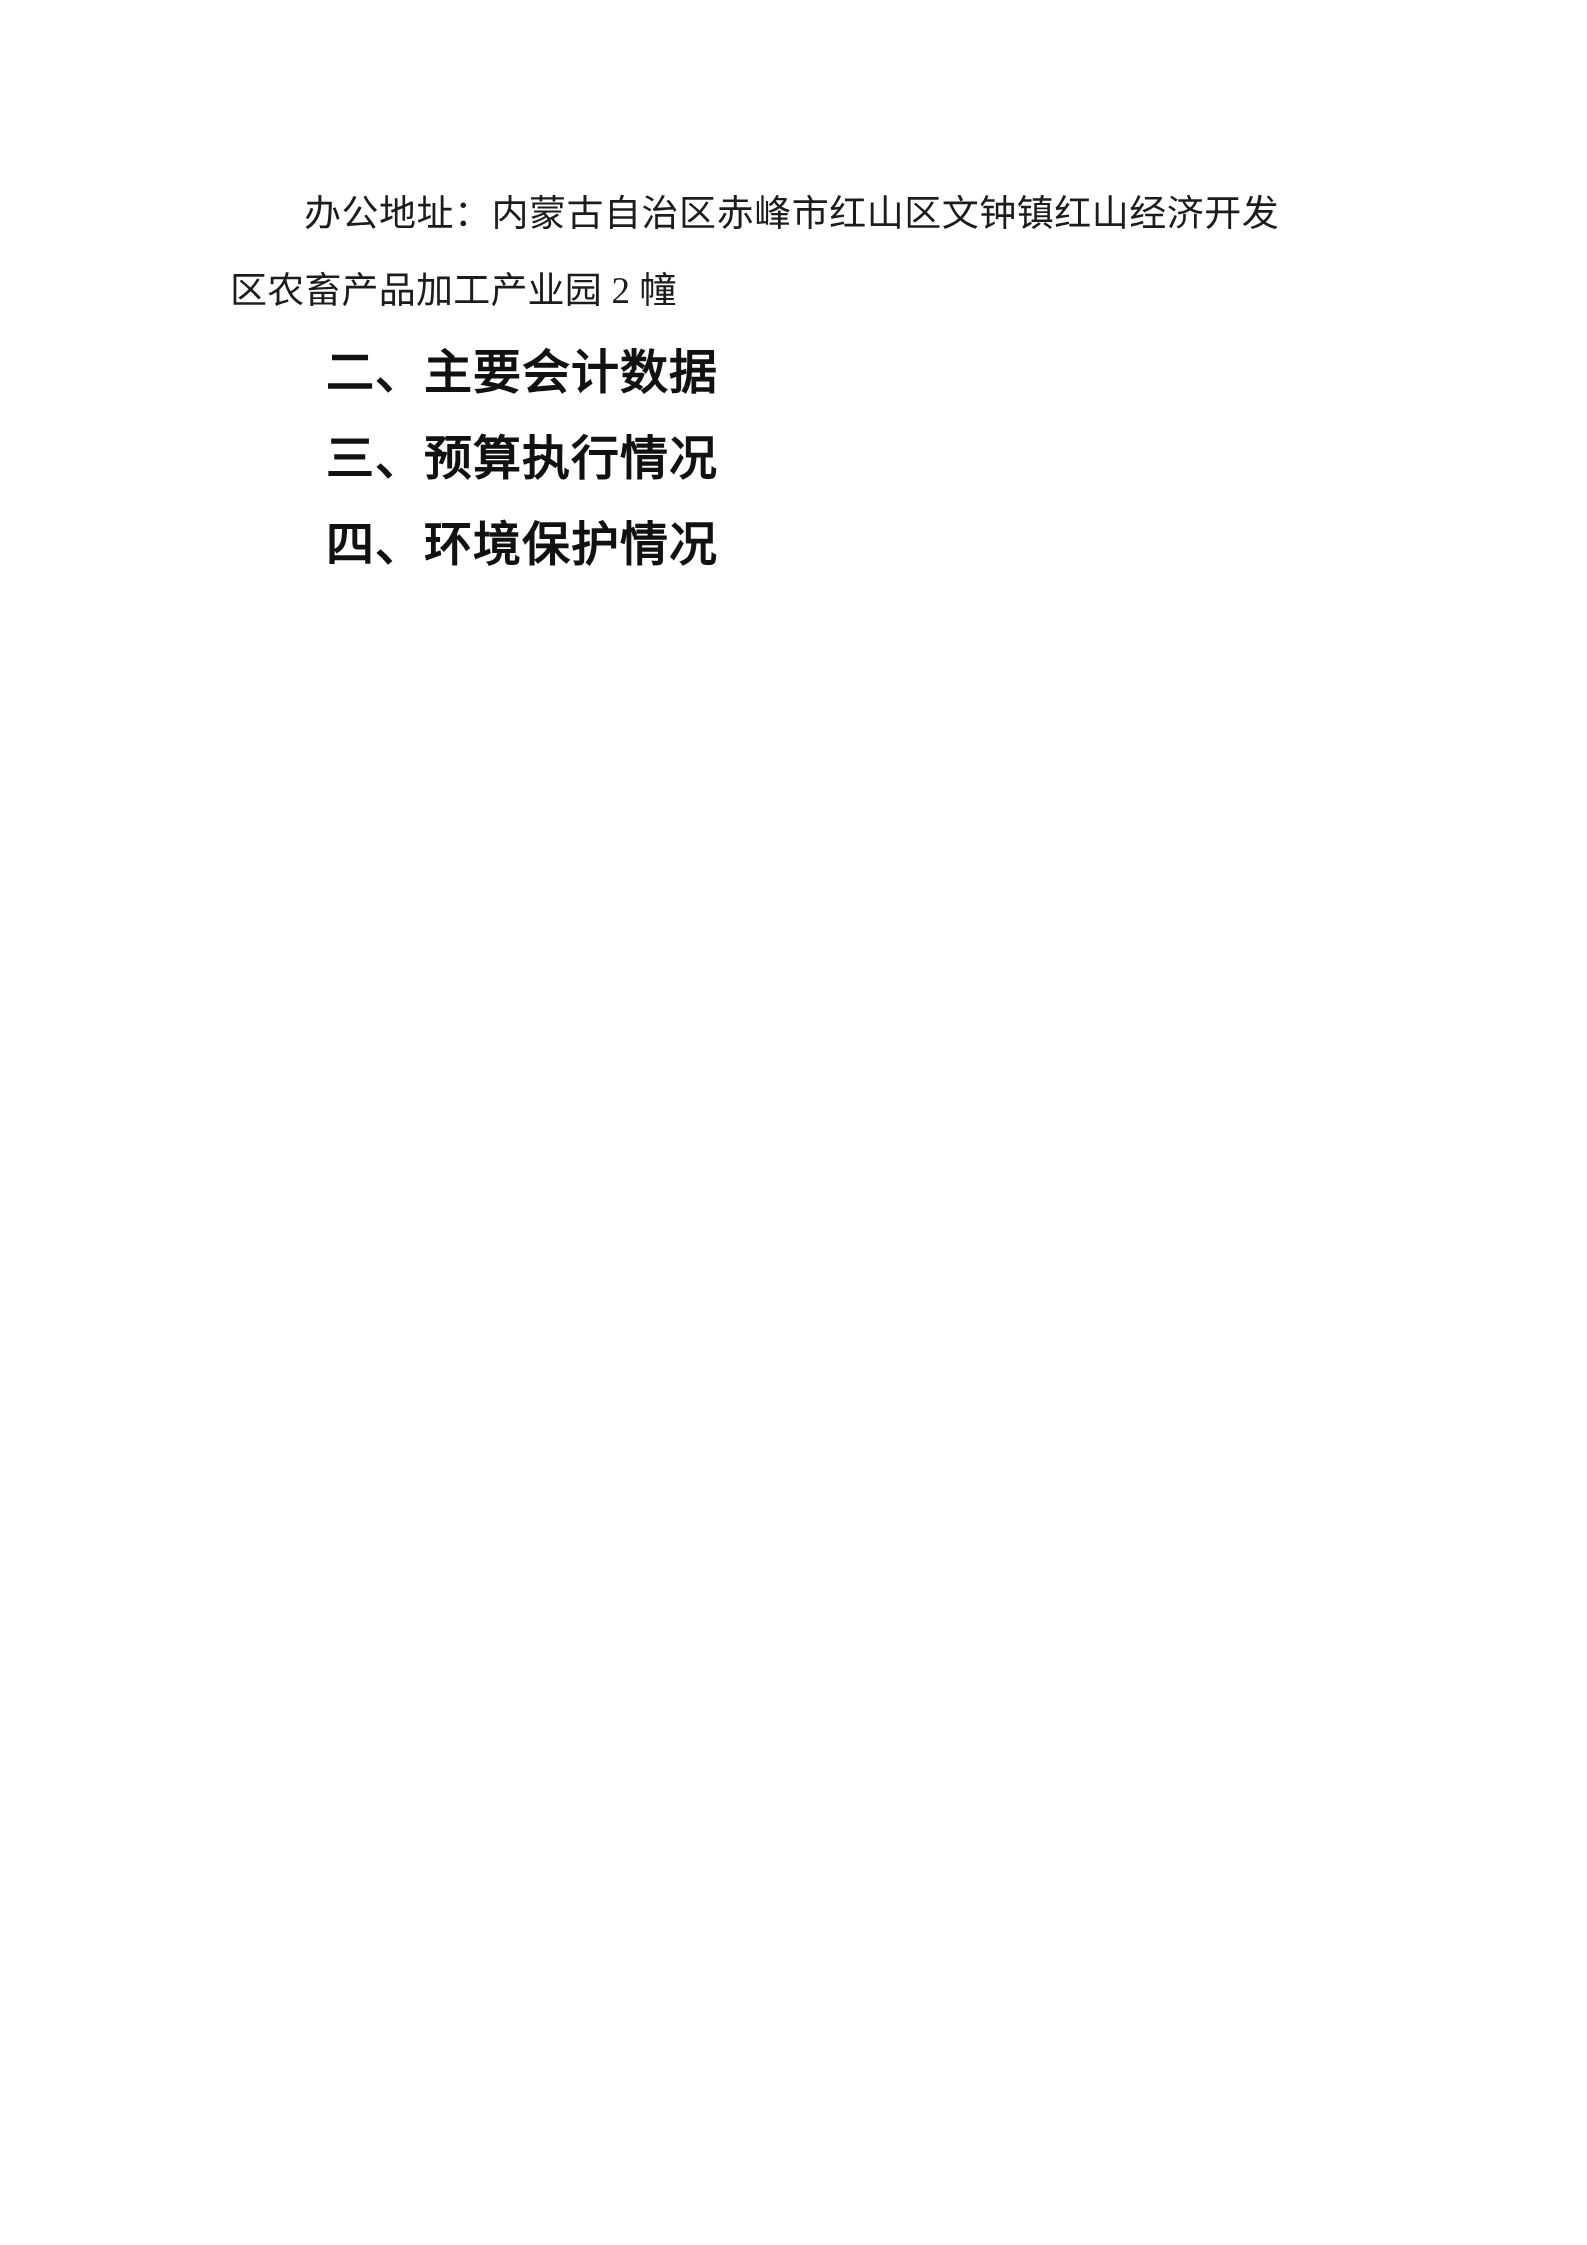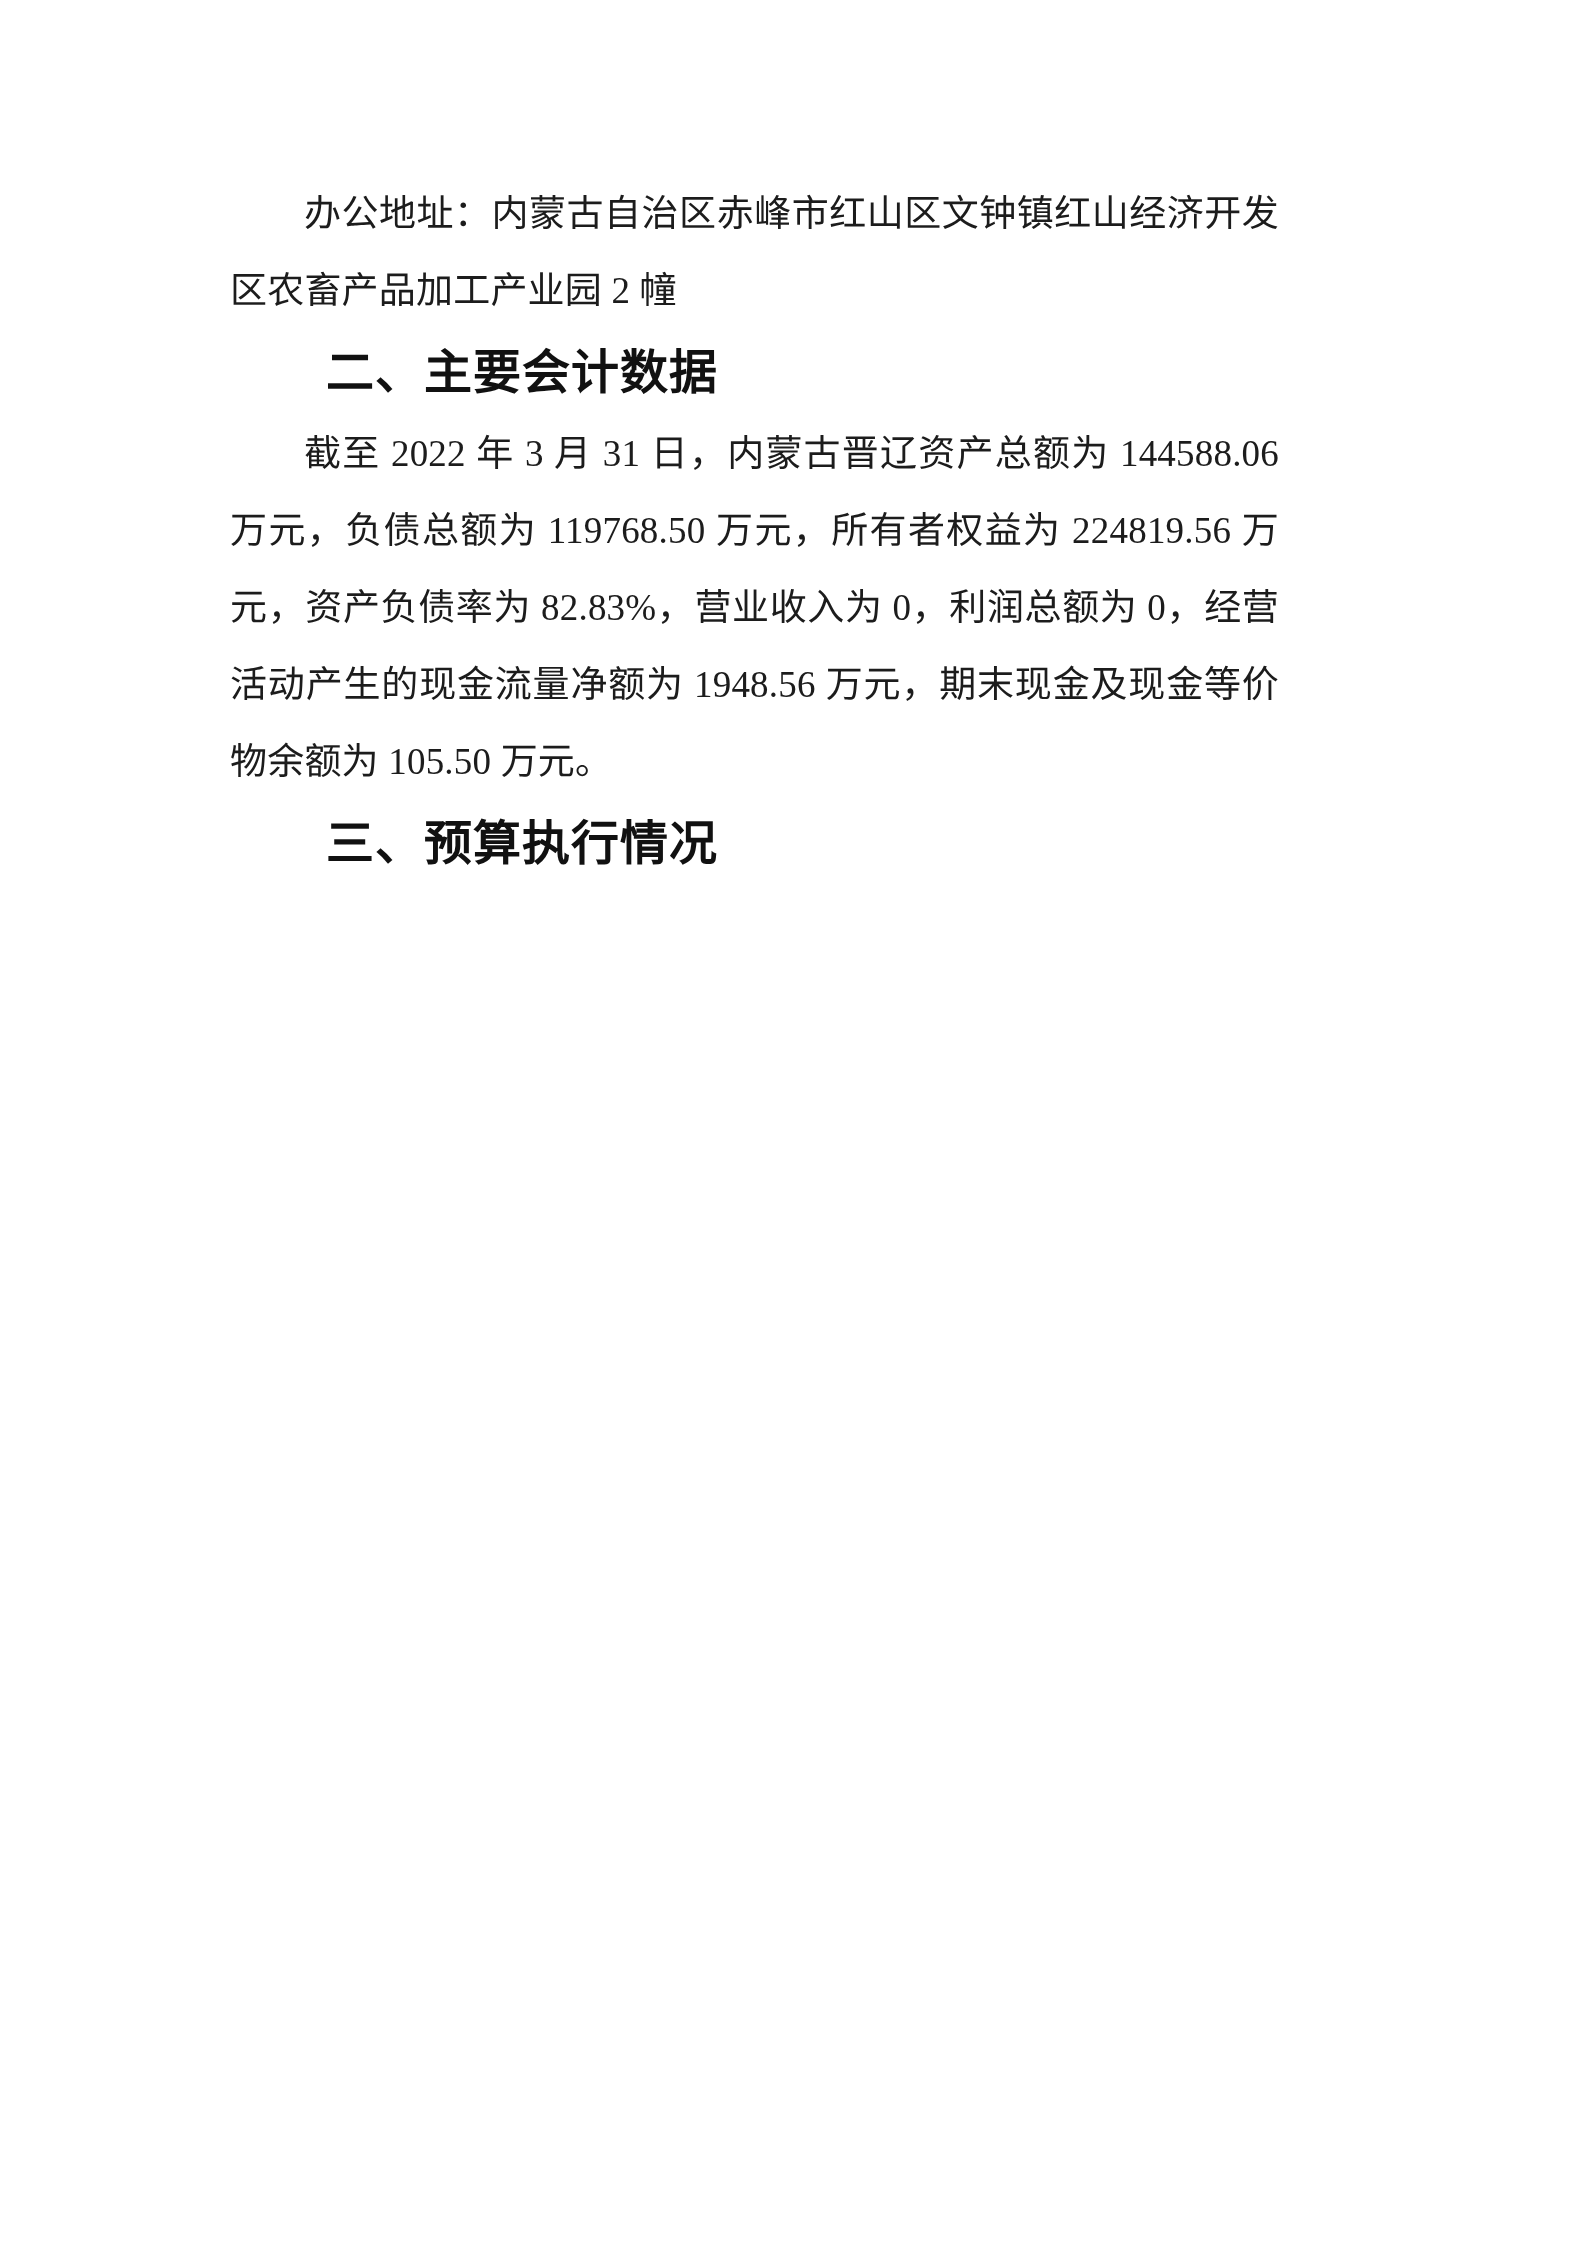--- a/index.html
+++ b/index.html
@@ -52,21 +52,21 @@
 
 <div class="page">
   <div class="doc-body">
 
     <p class="para">办公地址：内蒙古自治区赤峰市红山区文钟镇红山经济开发区农畜产品加工产业园 2 幢</p>
 
 
 
     <h2 class="heading">二、主要会计数据</h2>
 
-    <p class="para">截至 2022 年 3 月 31 日，内蒙古晋辽资产总额为 144588.06 万元，负债总额为 119768.50 万元，所有者权益为 224819.56 万元，资产负债率为 82.83%，营业收入为 0，利润总额为 0，经营活动产生的现金流量净额为 1948.56 万元，期末现金及现金等价物余额为 105.50 万元。</p>
 
     <h2 class="heading">三、预算执行情况</h2>
 
 
+    <h2 class="heading">四、环境保护情况</h2>
 
 
   </div>
 </div>
 
 </body></html>

